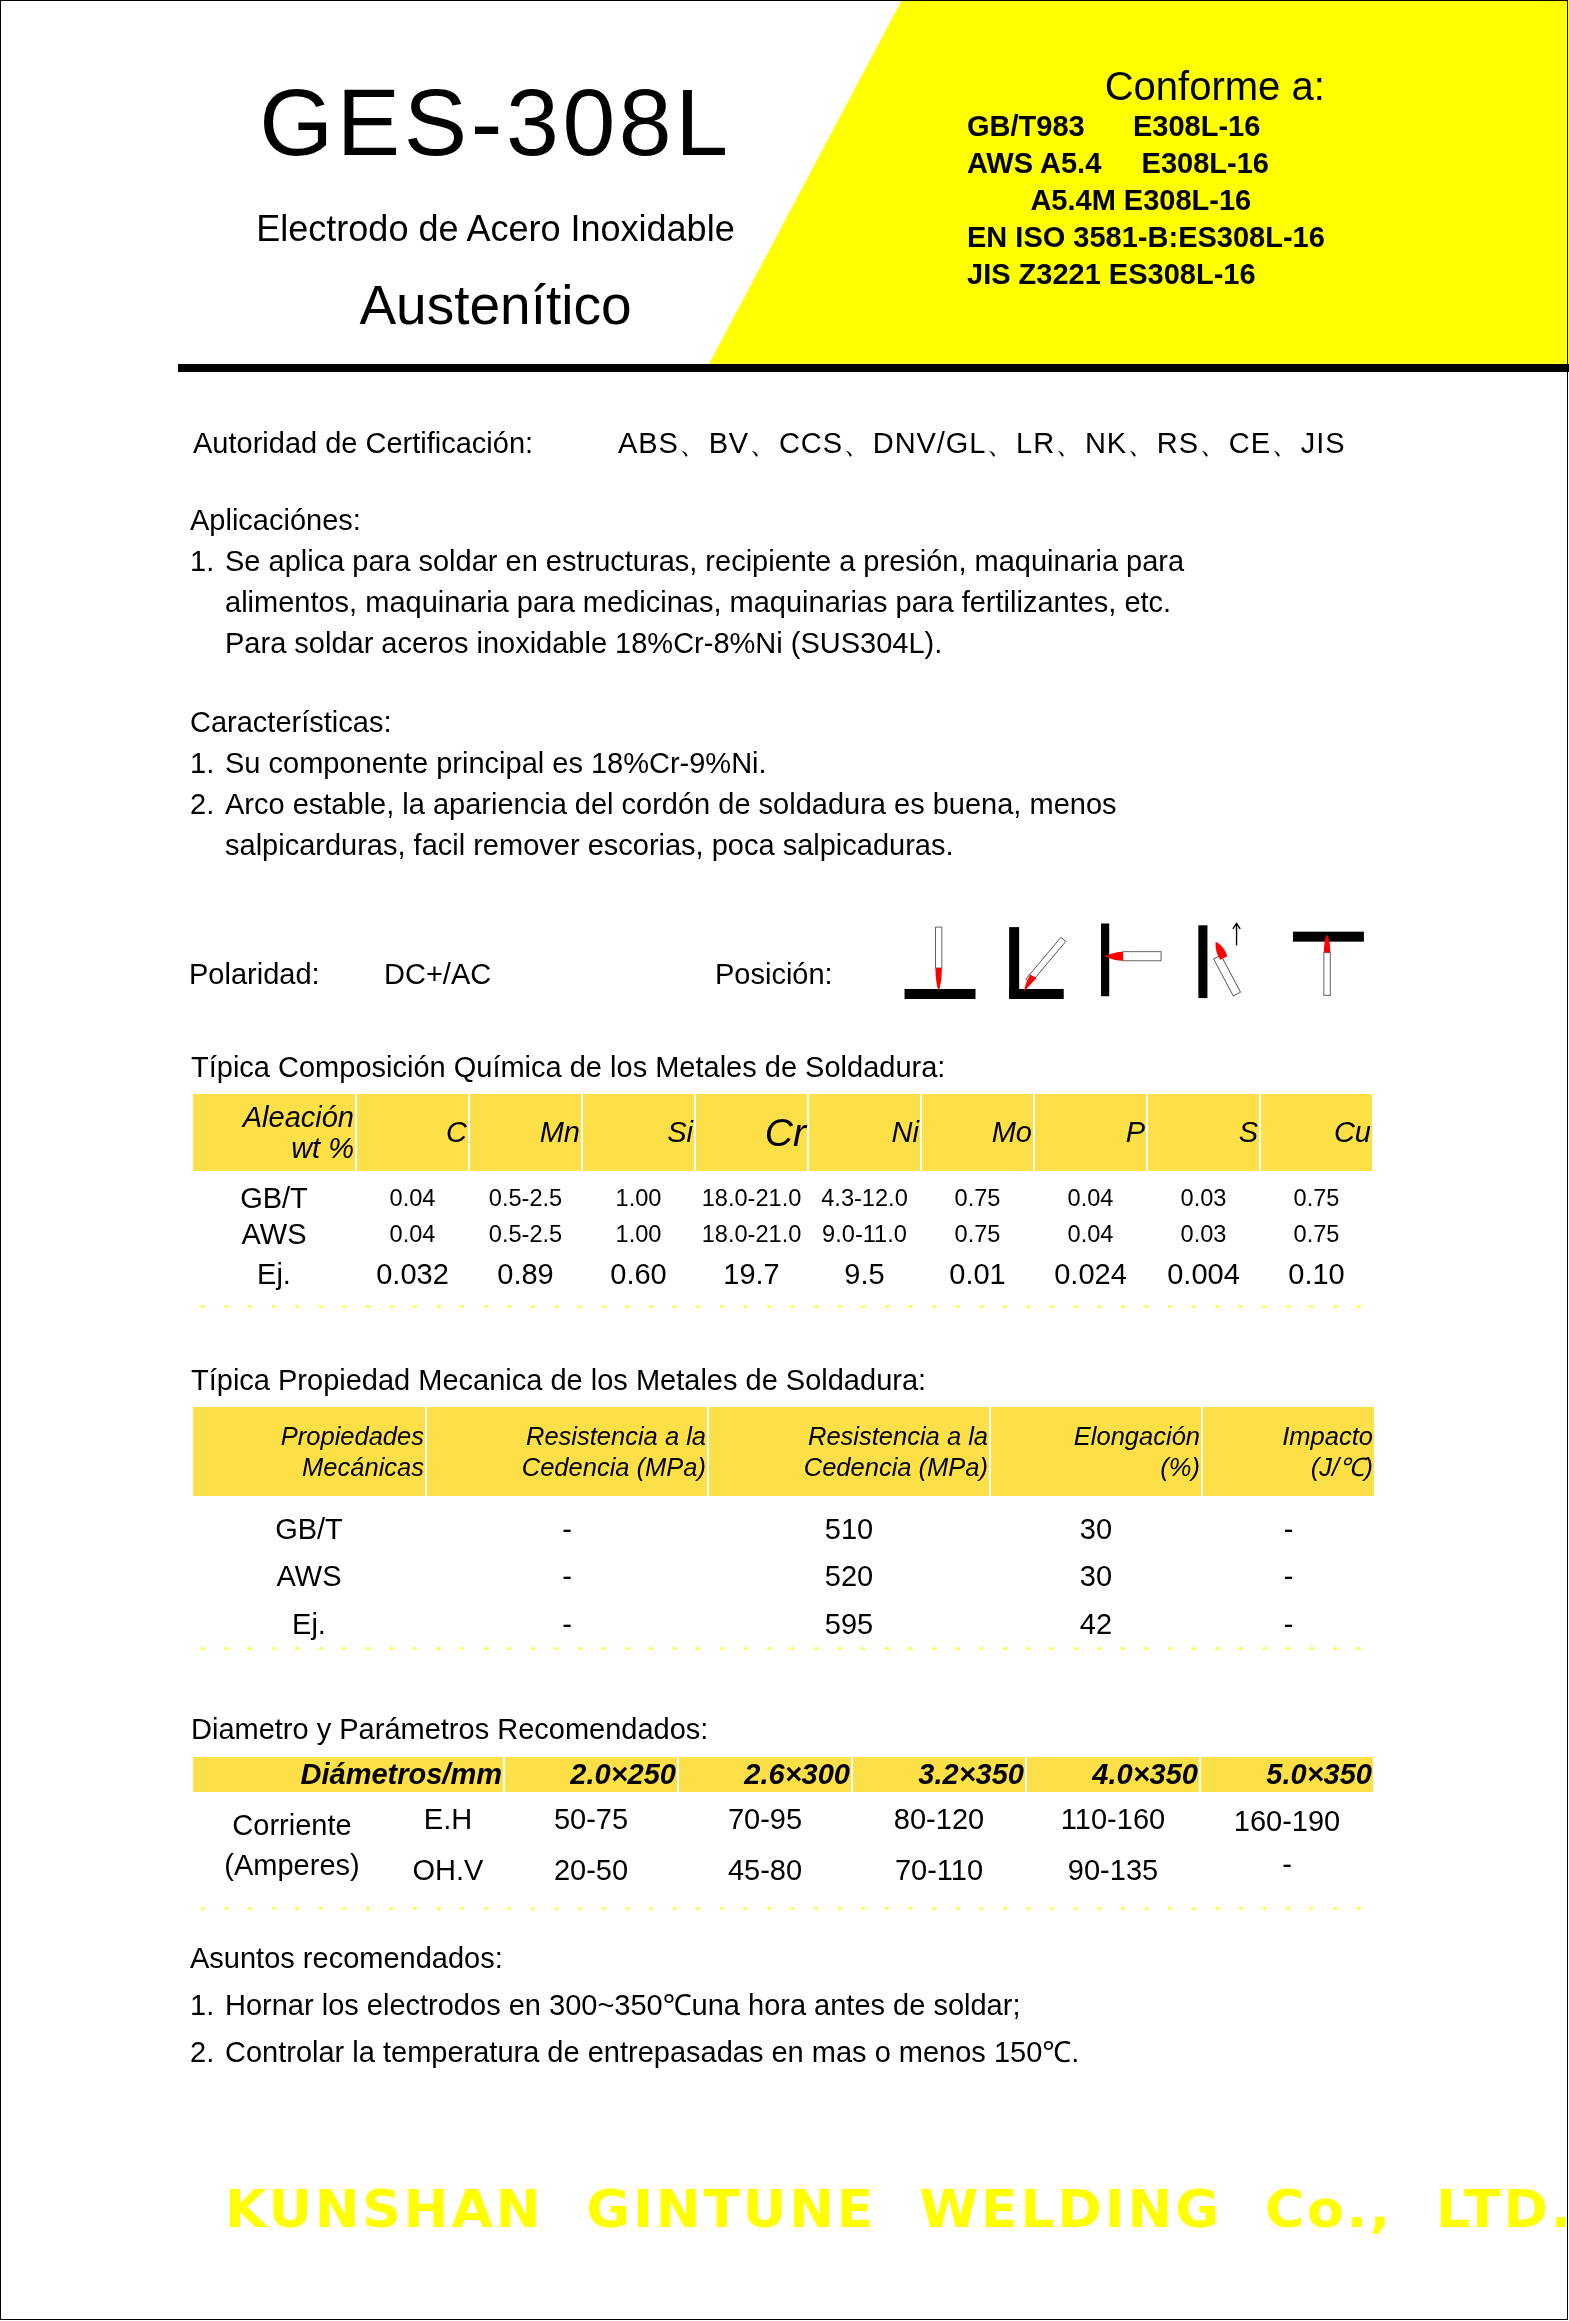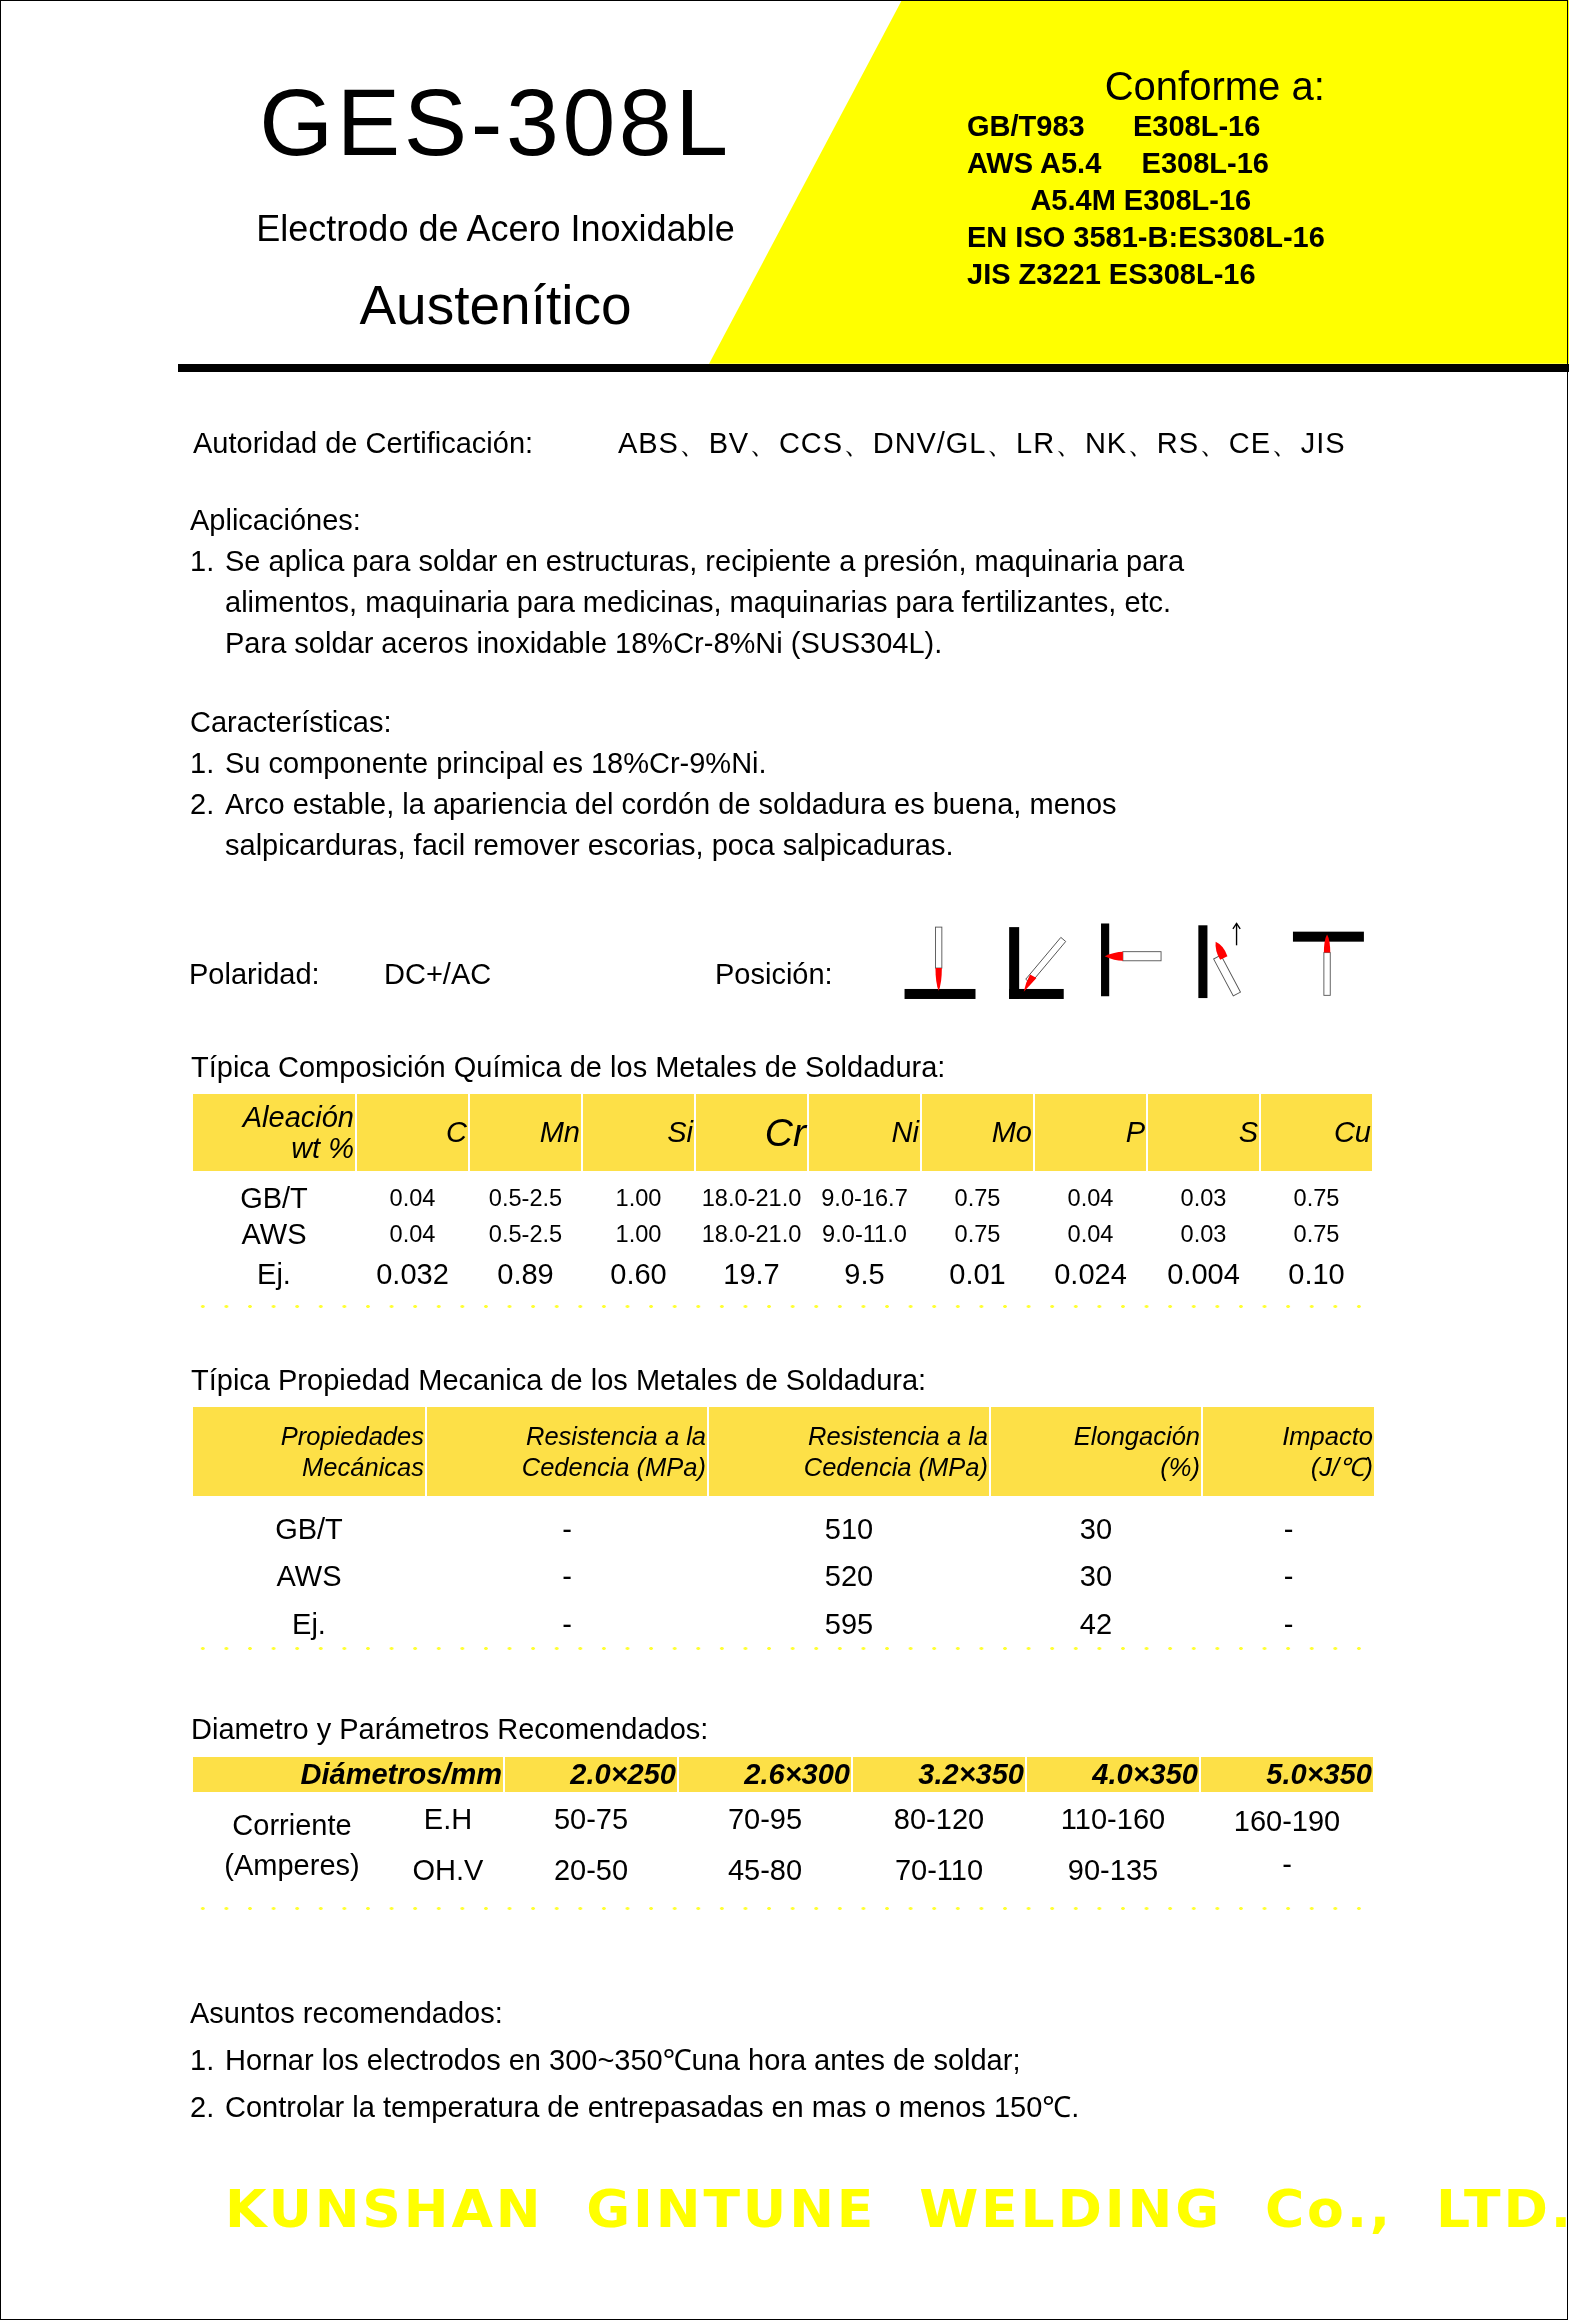--- a/index.html
+++ b/index.html
@@ -142,21 +142,21 @@
       <th style="font-size:29px;">Cu</th>
     </tr>
   </thead>
   <tbody>
     <tr style="height:42px; font-size:23.6px;">
       <td style="font-size:29px; padding-top:11px;">GB/T</td>
       <td style="padding-top:11px;">0.04</td>
       <td style="padding-top:11px;">0.5-2.5</td>
       <td style="padding-top:11px;">1.00</td>
       <td style="padding-top:11px;">18.0-21.0</td>
-      <td style="padding-top:11px;">9.0-16.7</td>
+      <td style="padding-top:11px;">4.3-12.0</td>
       <td style="padding-top:11px;">0.75</td>
       <td style="padding-top:11px;">0.04</td>
       <td style="padding-top:11px;">0.03</td>
       <td style="padding-top:11px;">0.75</td>
     </tr>
     <tr style="height:36px; font-size:23.6px;">
       <td style="font-size:29px;">AWS</td>
       <td>0.04</td>
       <td>0.5-2.5</td>
       <td>1.00</td>
@@ -277,21 +277,21 @@
       <td>20-50</td>
       <td>45-80</td>
       <td>70-110</td>
       <td>90-135</td>
       <td style="vertical-align:top;">-</td>
     </tr>
   </tbody>
 </table>
 <div class="dots" style="top:1906px;"></div>
 
-<div class="sec" style="top:1990px; line-height:47px;">
+<div class="sec" style="top:1935px; line-height:47px;">
   <div>Asuntos recomendados:</div>
   <div class="list-item">
     <span class="list-num">1.</span>
     <div>Hornar los electrodos en 300~350℃una hora antes de soldar;</div>
   </div>
   <div class="list-item">
     <span class="list-num">2.</span>
     <div>Controlar la temperatura de entrepasadas en mas o menos 150℃.</div>
   </div>
 </div>

